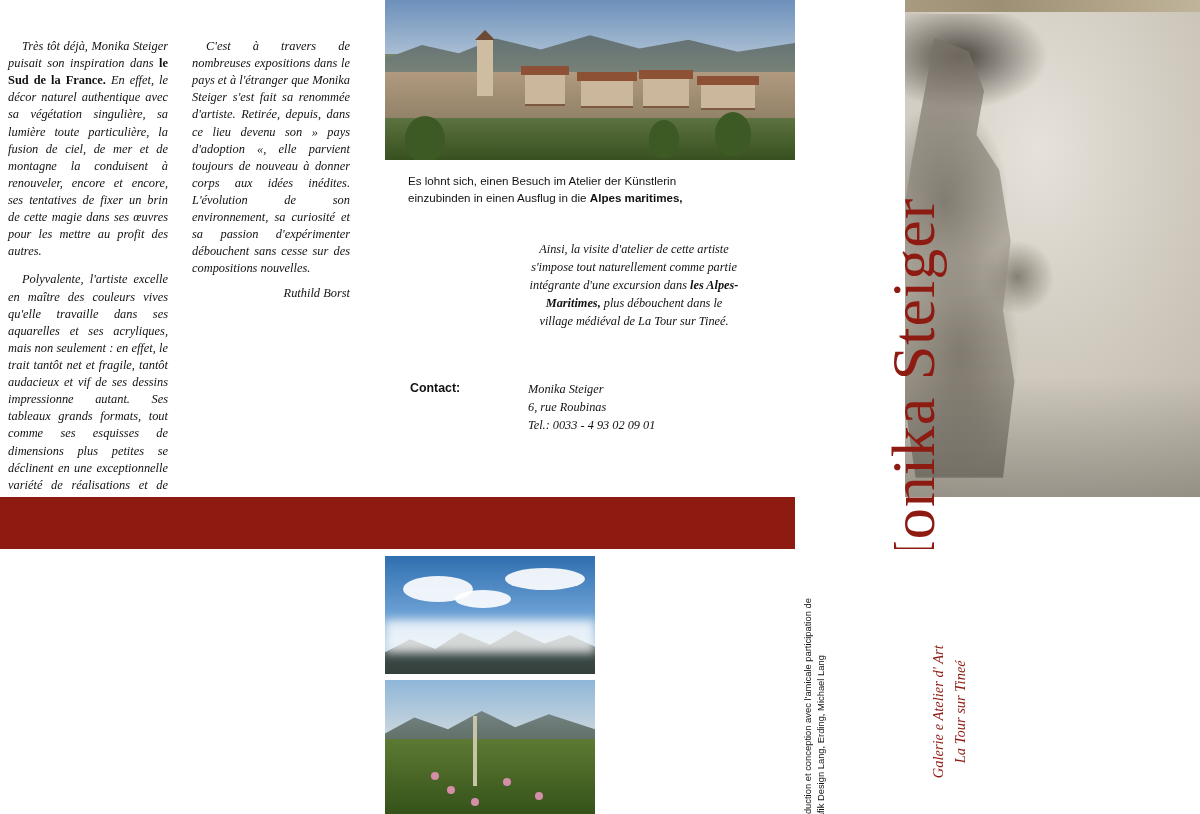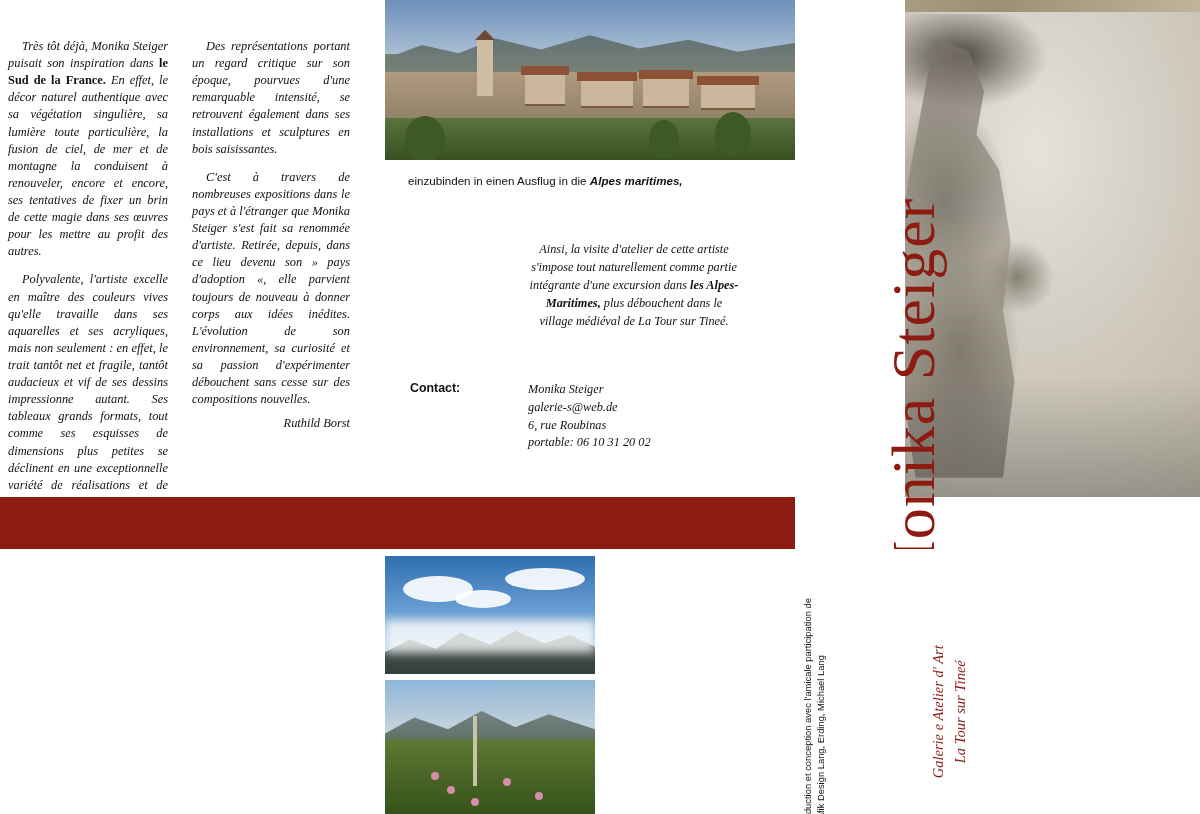--- a/index.html
+++ b/index.html
@@ -64,21 +64,21 @@
   .pv-green{position:absolute;left:0;bottom:0;width:100%;height:26%;
     background:linear-gradient(to bottom,#5c7240,#38501f);}
   .pv-tree{position:absolute;background:#3d5a25;border-radius:50% 50% 45% 45%;}
 
   
   .german-blurb{
     left:408px;top:172px;width:330px;
     font-family:"Liberation Sans", sans-serif;
     font-size:11.6px;line-height:1.48;color:#111;
   }
-  .german-blurb b{font-weight:bold;font-style:italic;}
+  .german-blurb b{font-weight:bold;}
 
   
   .italic-block{
     left:528px;top:241px;width:212px;
     font-family:"Liberation Serif", serif;font-style:italic;
     font-size:12.3px;line-height:1.46;color:#111;text-align:center;
   }
   .italic-block b{font-weight:bold;font-style:italic;}
 
   
@@ -233,21 +233,20 @@
 <body>
 
 <div class="page">
 
   <div class="abs col-left">
     <p><span>Très tôt déjà, Monika Steiger puisait son inspiration dans <b>le Sud de la France.</b> En effet, le décor naturel authentique avec sa végétation singulière, sa lumière toute particulière, la fusion de ciel, de mer et de montagne la conduisent à renouveler, encore et encore, ses tentatives de fixer un brin de cette magie dans ses œuvres pour les mettre au profit des autres.</span></p>
     <p><span>Polyvalente, l'artiste excelle en maître des couleurs vives qu'elle travaille dans ses aquarelles et ses acryliques, mais non seulement : en effet, le trait tantôt net et fragile, tantôt audacieux et vif de ses dessins impressionne autant. Ses tableaux grands formats, tout comme ses esquisses  de dimensions plus petites se déclinent en une exceptionnelle variété de réalisations et de motifs.</span></p>
   </div>
 
   <div class="abs col-mid">
-    <p><span>Des représentations portant un regard critique sur son époque, pourvues d'une remarquable intensité, se retrouvent également dans ses installations et sculptures en bois saisissantes.</span></p>
     <p><span>C'est à travers de nombreuses expositions dans le pays et à l'étranger que Monika Steiger s'est fait sa renommée d'artiste. Retirée, depuis, dans ce lieu devenu son » pays d'adoption «, elle parvient toujours de nouveau à donner corps aux idées inédites. L'évolution de son environnement, sa curiosité et sa passion d'expérimenter débouchent sans cesse sur des compositions nouvelles.</span></p>
     <div class="signature">Ruthild Borst</div>
   </div>
 
   <div class="abs photo-village">
     <div class="pv-sky"></div>
     <div class="pv-mount"></div>
     <div class="pv-town"></div>
     <div class="pv-house" style="left:140px;top:74px;width:40px;height:30px;"></div>
     <div class="pv-roof" style="left:136px;top:66px;width:48px;height:9px;"></div>
@@ -259,33 +258,33 @@
     <div class="pv-roof" style="left:312px;top:76px;width:62px;height:9px;"></div>
     <div class="pv-tower"></div>
     <div class="pv-towerroof"></div>
     <div class="pv-green"></div>
     <div class="pv-tree" style="left:330px;top:112px;width:36px;height:44px;"></div>
     <div class="pv-tree" style="left:264px;top:120px;width:30px;height:38px;"></div>
     <div class="pv-tree" style="left:20px;top:116px;width:40px;height:46px;"></div>
   </div>
 
   <div class="abs german-blurb">
+    <div>Es lohnt sich, einen Besuch im Atelier der Künstlerin</div>
     <div><span>einzubinden in einen Ausflug in die </span><b>Alpes maritimes,</b></div>
   </div>
 
   <div class="abs italic-block">
     <span>Ainsi, la visite d'atelier de cette artiste s'impose tout naturellement comme partie intégrante d'une excursion dans </span><b>les Alpes-Maritimes,</b><span> plus débouchent dans le village médiéval de La Tour sur Tineé.</span>
   </div>
 
   <div class="abs contact-label">Contact:</div>
   <div class="abs contact-body">
     <div>Monika Steiger</div>
-    <div>galerie-s@web.de</div>
     <div>6, rue Roubinas</div>
-    <div>portable: 06 10 31 20 02</div>
+    <div>Tel.: 0033 - 4 93 02 09 01</div>
   </div>
 
   <div class="abs art-panel">
     <div class="art-bg"></div>
     <div class="art-topstrip"></div>
     <div class="art-figure"></div>
     <div class="art-body"></div>
     <div class="art-dark"></div>
   </div>
 

